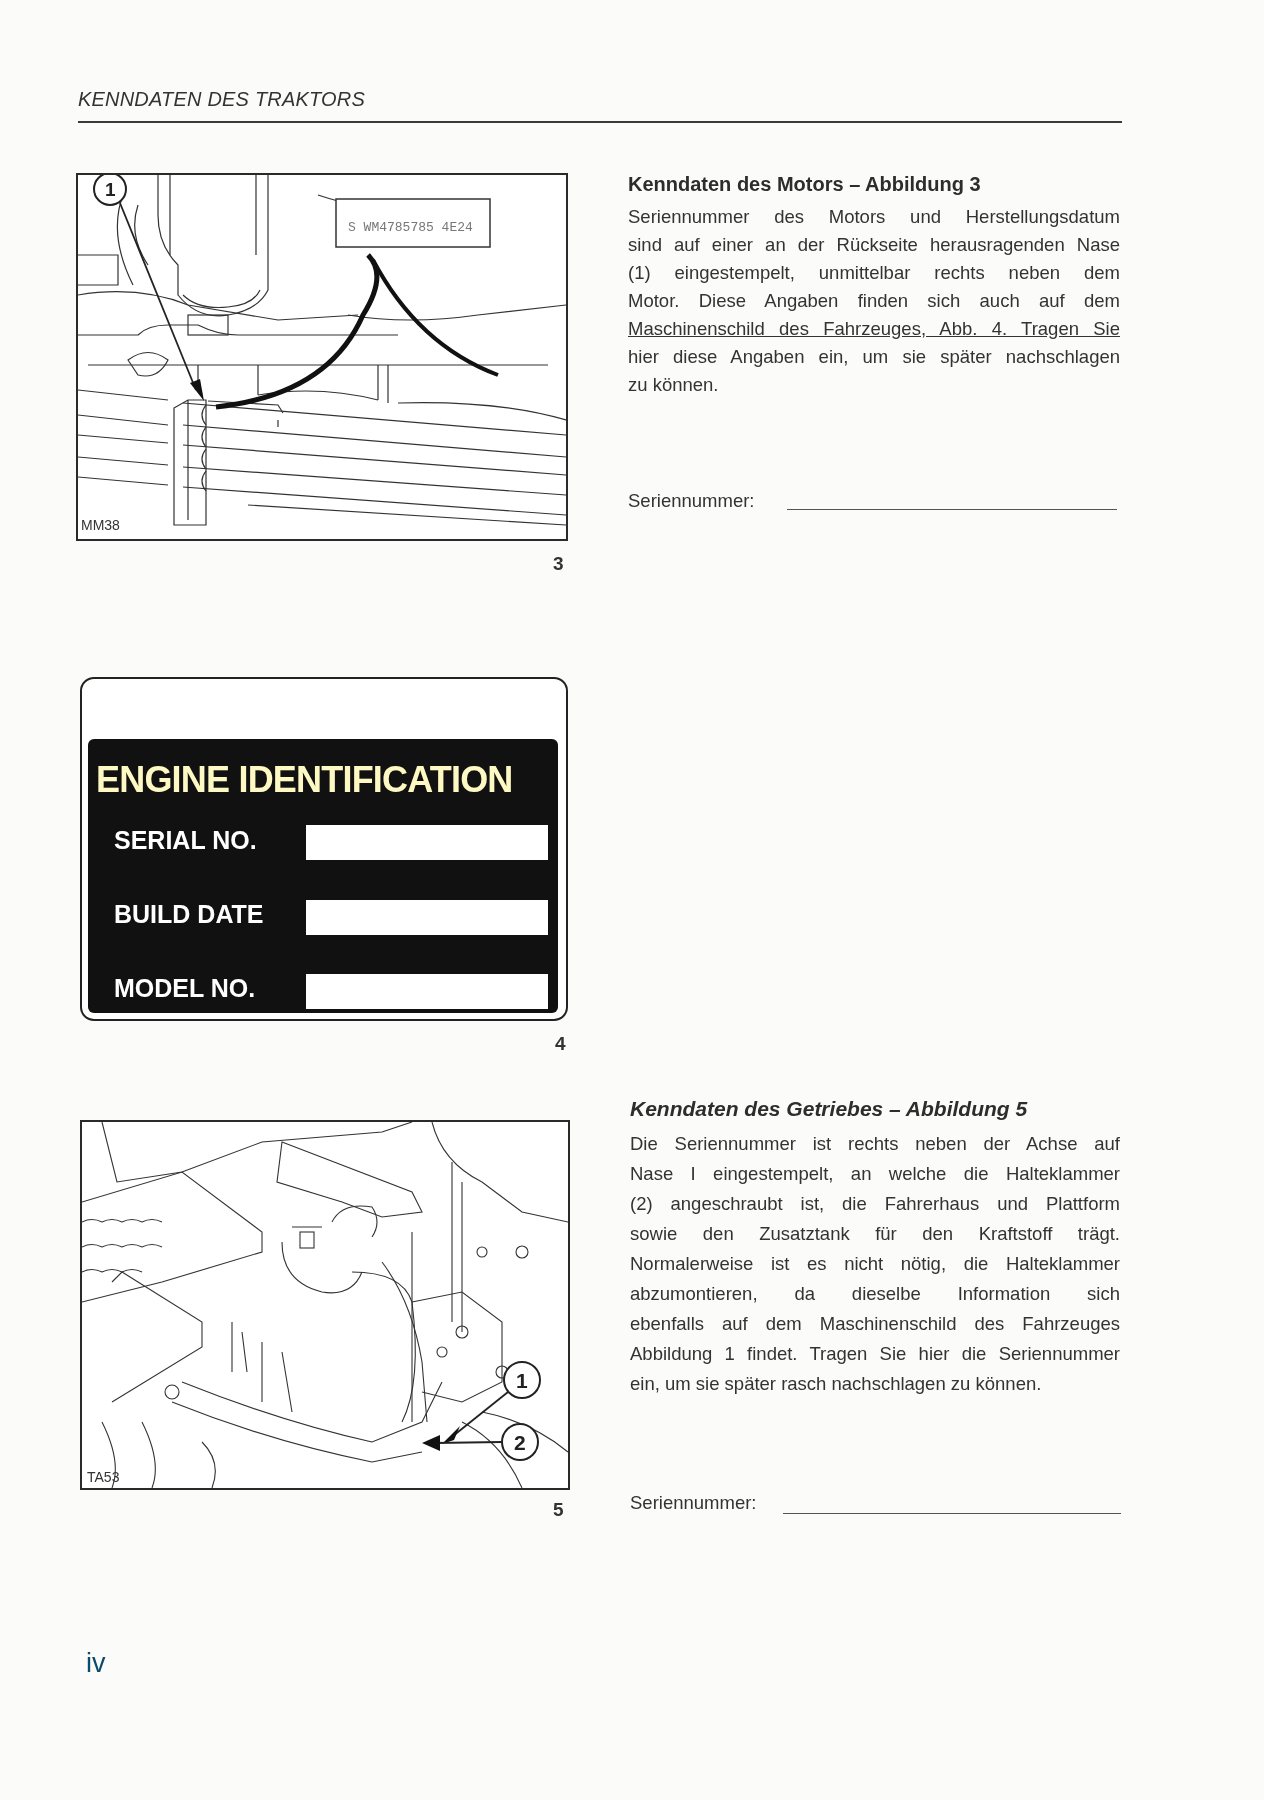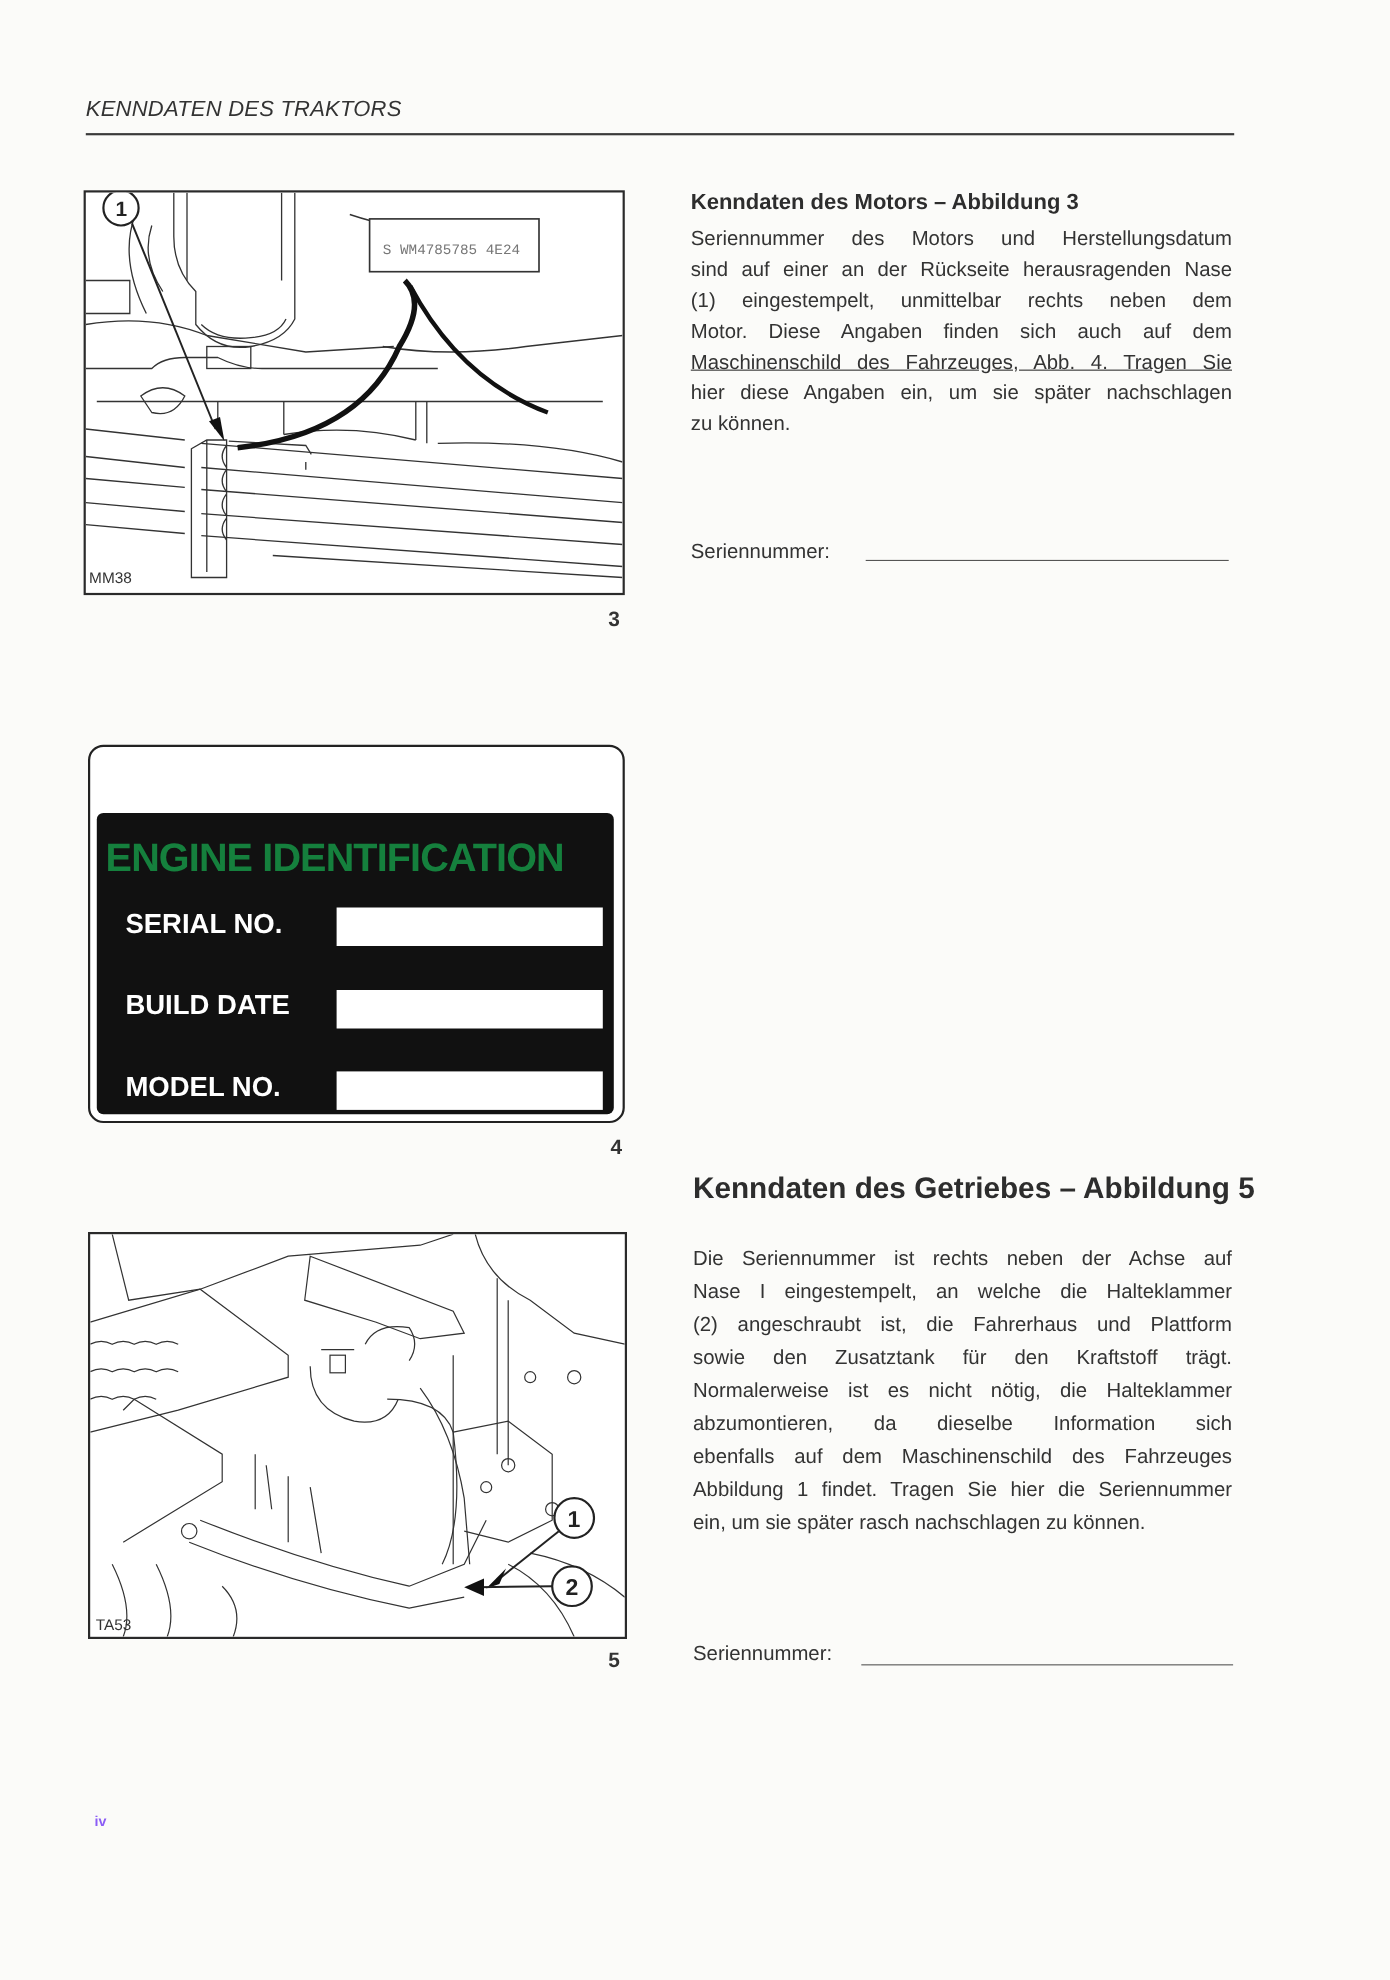--- a/index.html
+++ b/index.html
@@ -35,29 +35,29 @@
   }
   .plate-company {
     left: 20px; top: 8px; font-size: 37px; font-weight: bold; color: #1a1a1a;
     letter-spacing: -1px; white-space: nowrap;
   }
   .plate-black {
     left: 6px; top: 60px; width: 470px; height: 274px; background: #111;
     border-radius: 6px;
   }
   .plate-heading {
-    left: 8px; top: 20px; font-size: 36px; font-weight: bold; color: #15803d;
+    left: 8px; top: 20px; font-size: 36px; font-weight: bold; color: #fef9c3;
     letter-spacing: -0.8px; white-space: nowrap;
   }
   .plate-label {
     left: 26px; font-size: 25px; font-weight: bold; color: #fff; white-space: nowrap;
   }
   .plate-field { left: 218px; width: 242px; height: 35px; background: #fff; border: none; padding: 0; }
 
-  .page-number { left: 86px; top: 1648px; font-size: 13px; font-weight: bold; color: #8b5cf6; }
+  .page-number { left: 86px; top: 1648px; font-size: 27px; font-weight: normal; color: #0c4a6e; }
 </style>
 </head>
 <body>
 
 <div class="abs header-title">KENNDATEN DES TRAKTORS</div>
 <div class="abs header-rule"></div>
 
 <div class="abs figure" style="left:76px; top:173px; width:488px; height:364px;">
   <svg width="488" height="364" viewBox="0 0 488 364">
     <g fill="none" stroke="#333" stroke-width="1.2">
@@ -170,21 +170,21 @@
 
     <circle cx="438" cy="320" r="18" fill="#fff" stroke="#222" stroke-width="2"></circle>
     <text x="432" y="328" font-size="21" font-weight="bold" fill="#222" font-family="Liberation Sans, sans-serif">2</text>
     <line x1="420" y1="320" x2="352" y2="321" stroke="#222" stroke-width="1.8"></line>
     <path d="M340 321 L358 313 L358 329 Z" fill="#111"></path>
     <text x="5" y="360" font-size="14" fill="#333" font-family="Liberation Sans, sans-serif">TA53</text>
   </svg>
 </div>
 <div class="abs fig-num" style="left:553px; top:1499px;">5</div>
 
-<div class="abs section-title" style="left:630px; top:1065px; font-size:27px;">Kenndaten des Getriebes – Abbildung 5</div>
+<div class="abs section-title" style="left:630px; top:1097px; font-size:21px;font-style:italic;">Kenndaten des Getriebes – Abbildung 5</div>
 <div class="abs body-text" style="left:630px; top:1129px; width:490px; line-height:30px;">
   <div style="text-align-last: justify;">Die Seriennummer ist rechts neben der Achse auf</div>
   <div style="text-align-last: justify;">Nase I eingestempelt, an welche die Halteklammer</div>
   <div style="text-align-last: justify;">(2) angeschraubt ist, die Fahrerhaus und Plattform</div>
   <div style="text-align-last: justify;">sowie den Zusatztank für den Kraftstoff trägt.</div>
   <div style="text-align-last: justify;">Normalerweise ist es nicht nötig, die Halteklammer</div>
   <div style="text-align-last: justify;">abzumontieren, da dieselbe Information sich</div>
   <div style="text-align-last: justify;">ebenfalls auf dem Maschinenschild des Fahrzeuges</div>
   <div style="text-align-last: justify;">Abbildung 1 findet. Tragen Sie hier die Seriennummer</div>
   <div>ein, um sie später rasch nachschlagen zu können.</div>

